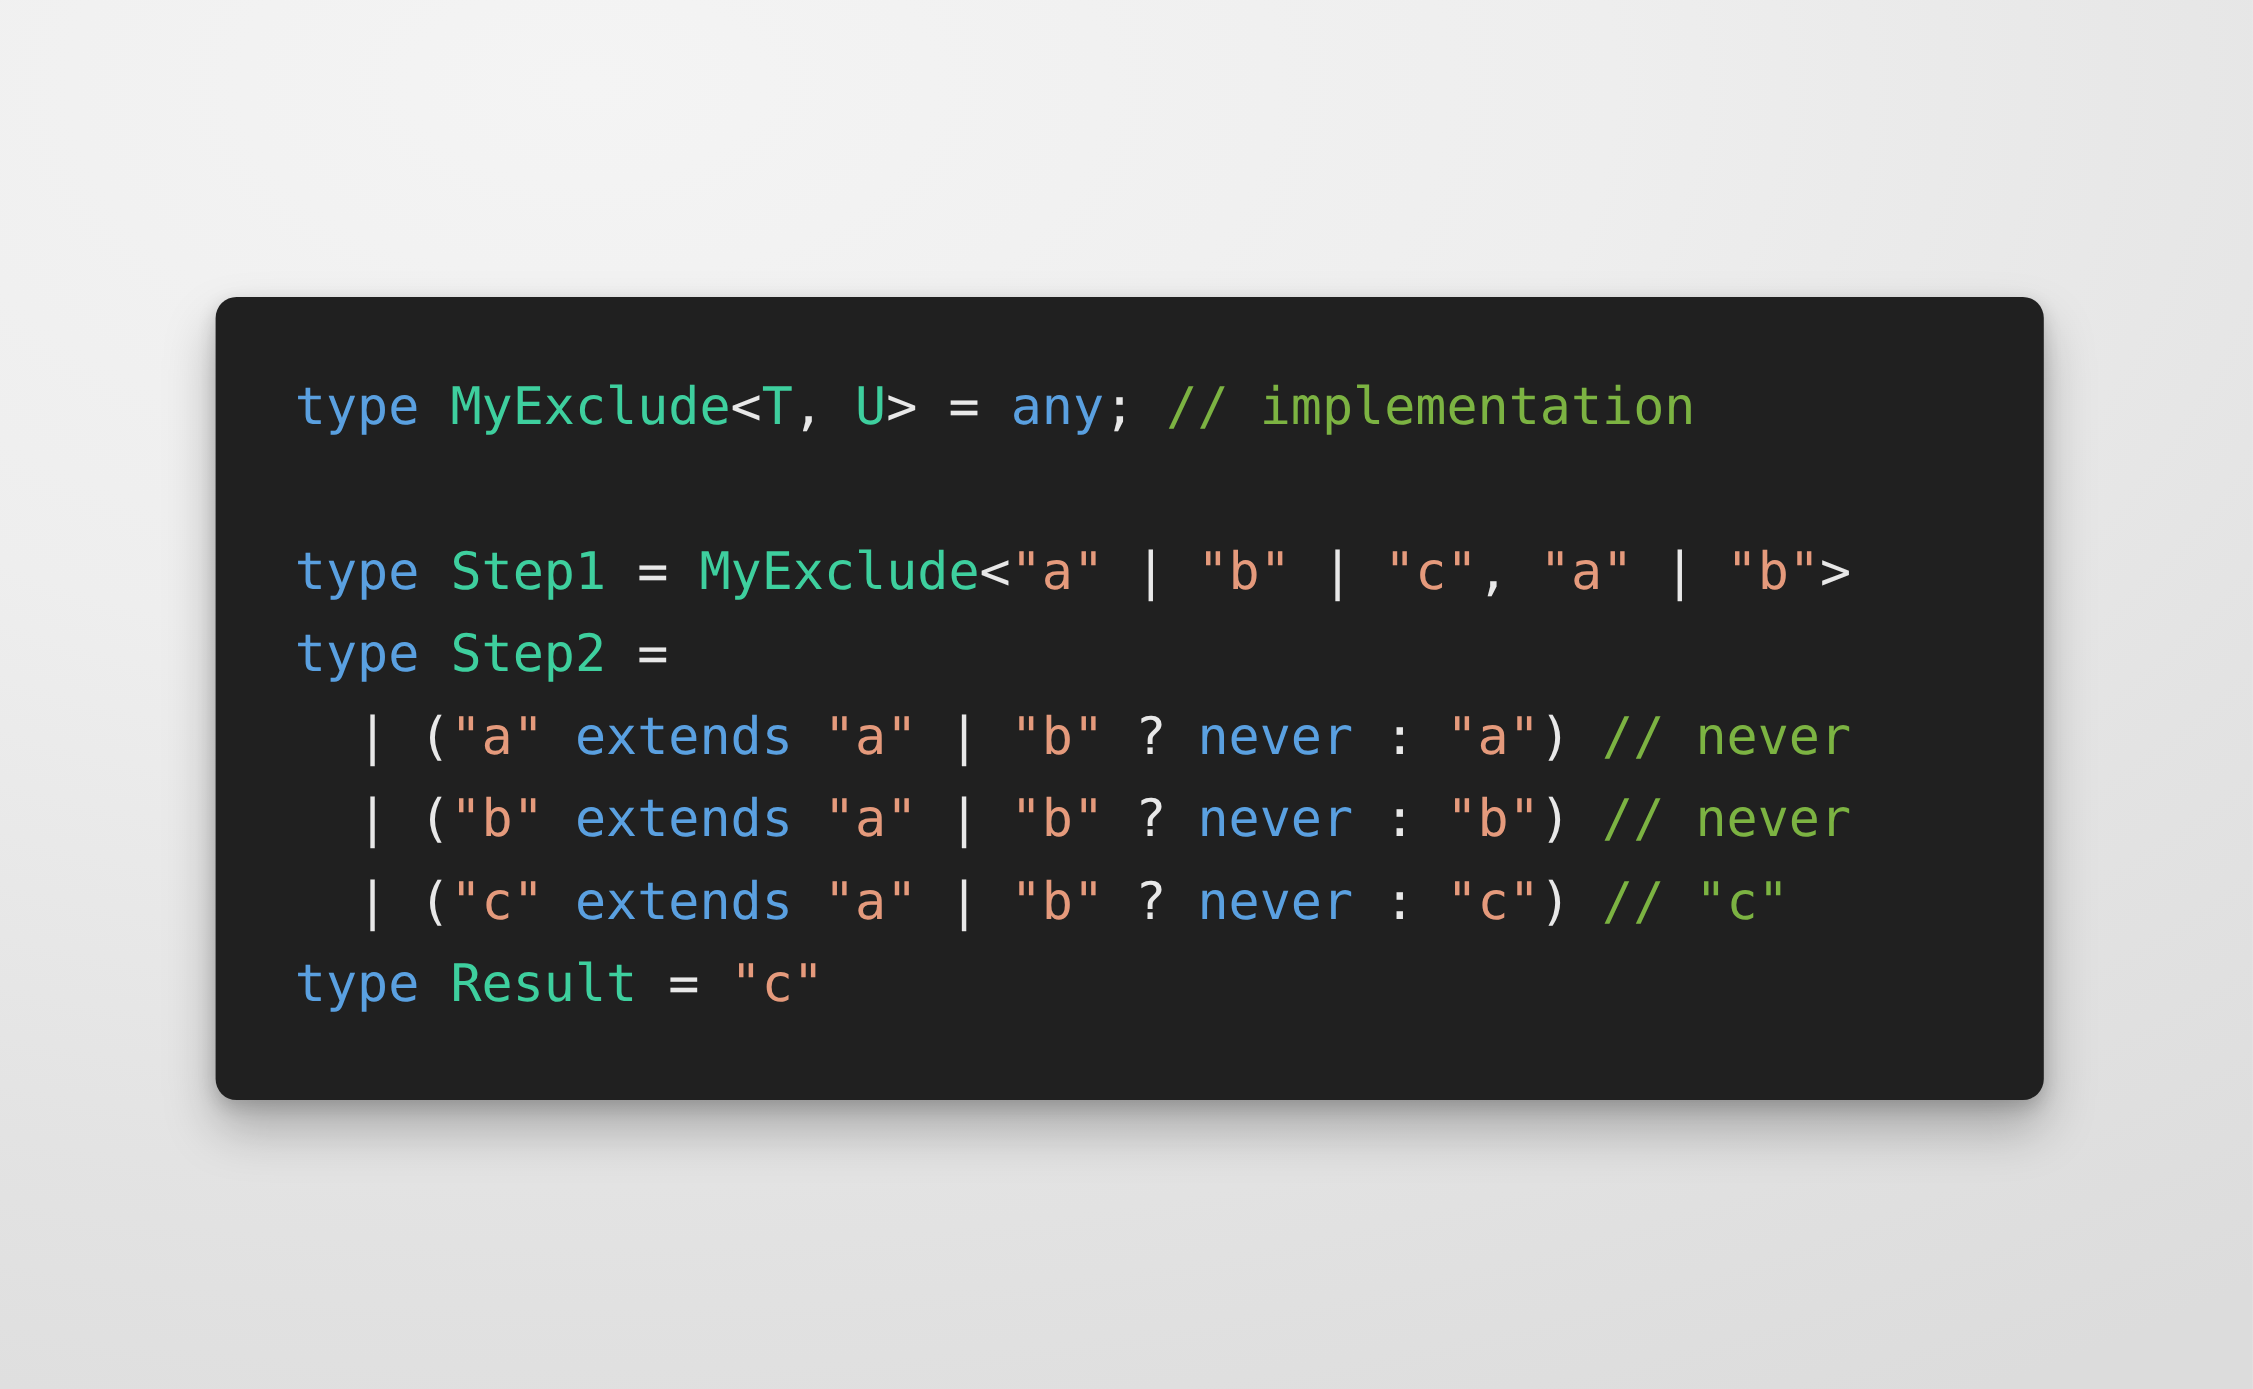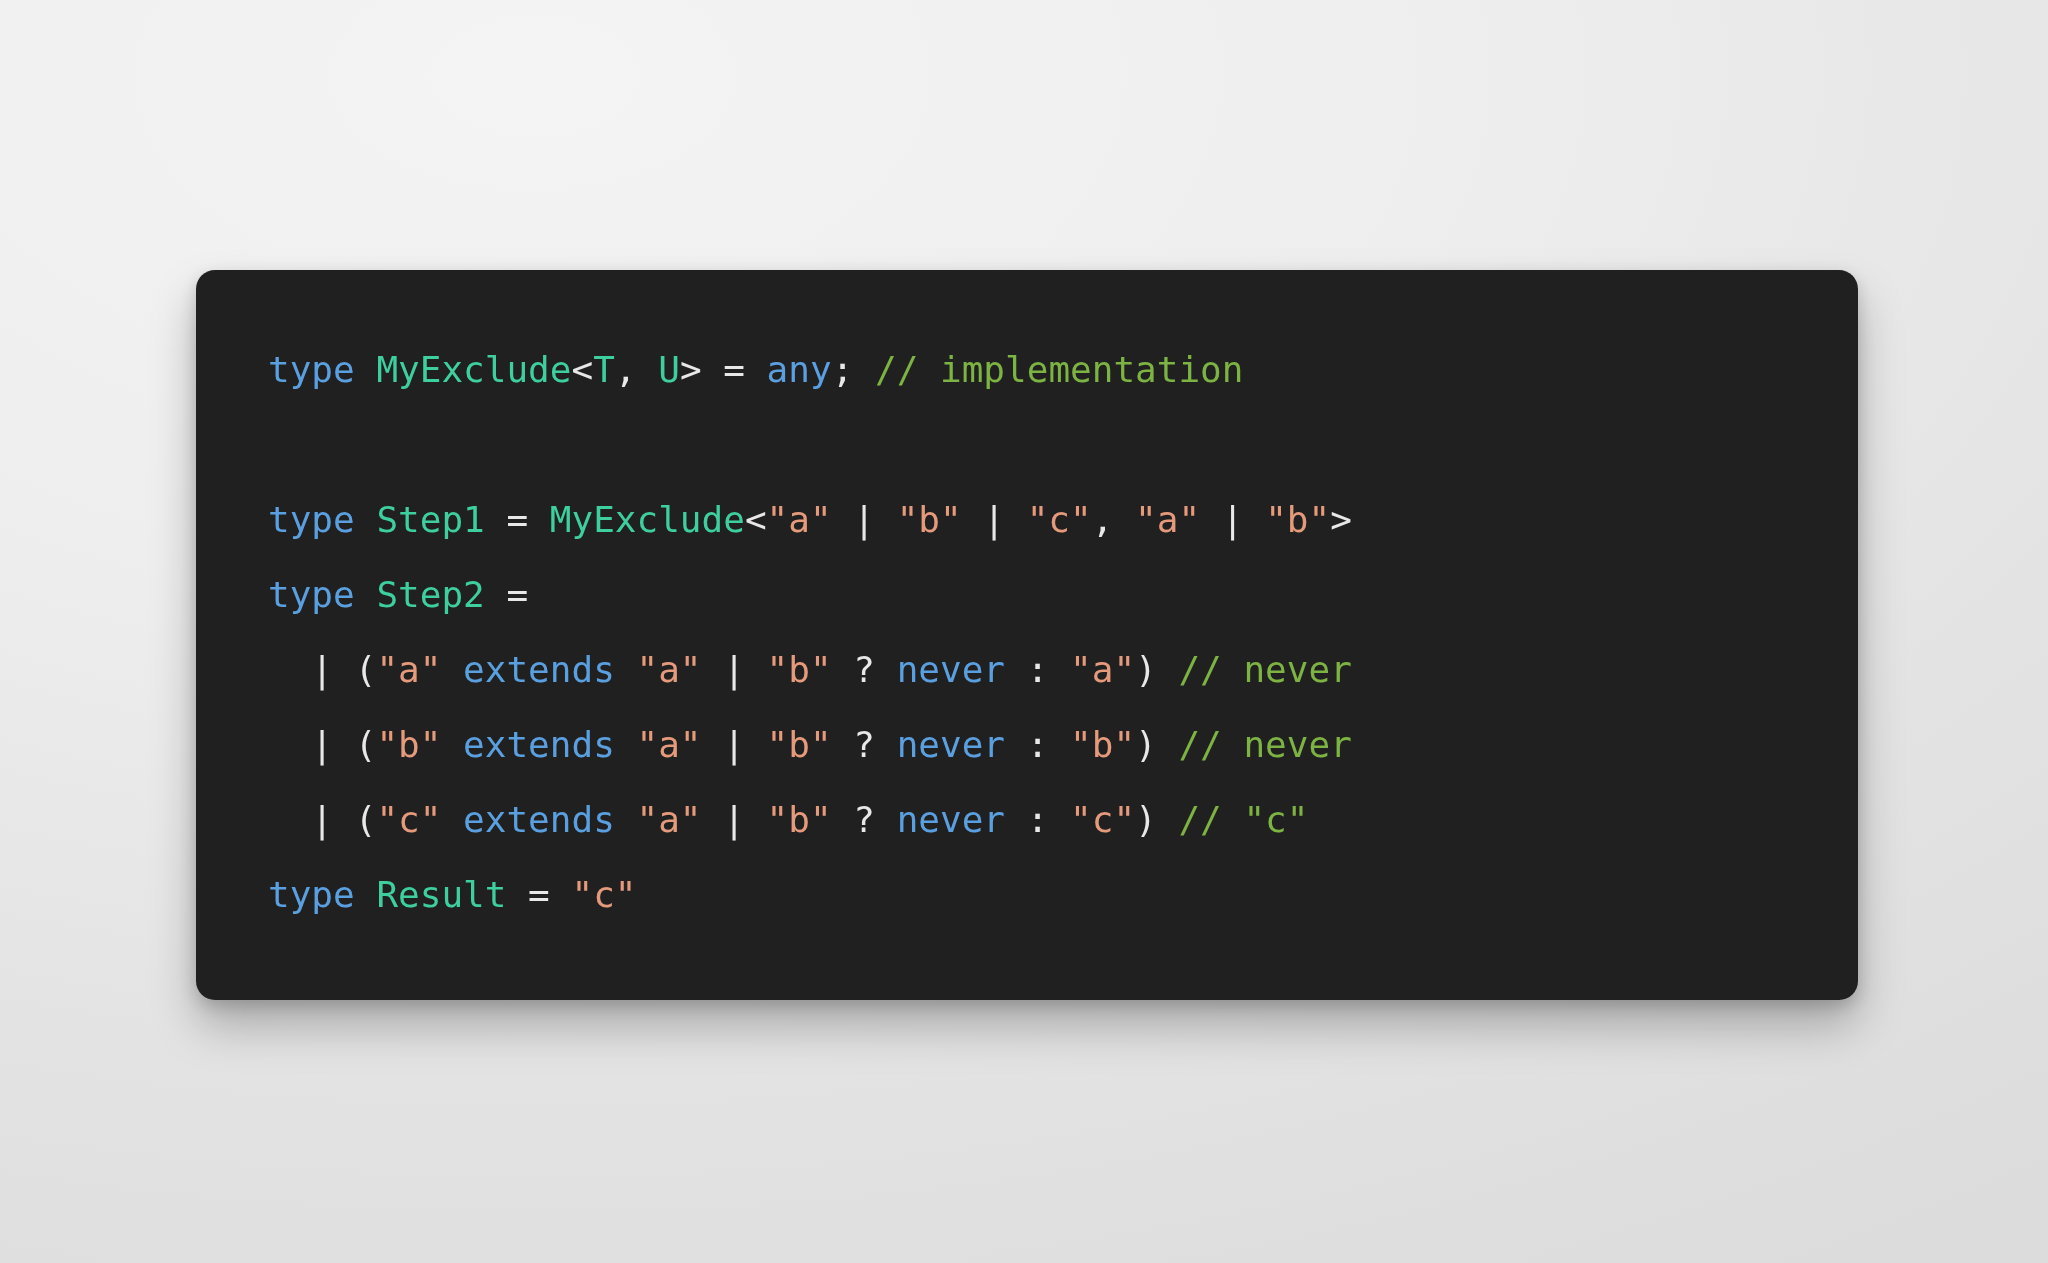--- a/index.html
+++ b/index.html
@@ -35,21 +35,21 @@
     overflow: hidden;
   }
 
   #code-block {
     position: absolute;
     left: 72px;
     top: 62px;
     right: 24px;
     margin: 0;
     font-family: "DejaVu Sans Mono", monospace;
-    font-size: 36px;
+    font-size: 47px;
     line-height: 75px;
     letter-spacing: 0px;
     white-space: pre;
     color: #e4e4e4;
     -webkit-font-smoothing: antialiased;
   }
 
   .ln { display: block; min-height: 75px; }
 
   .t-kw      { color: #5aa0e0; }

